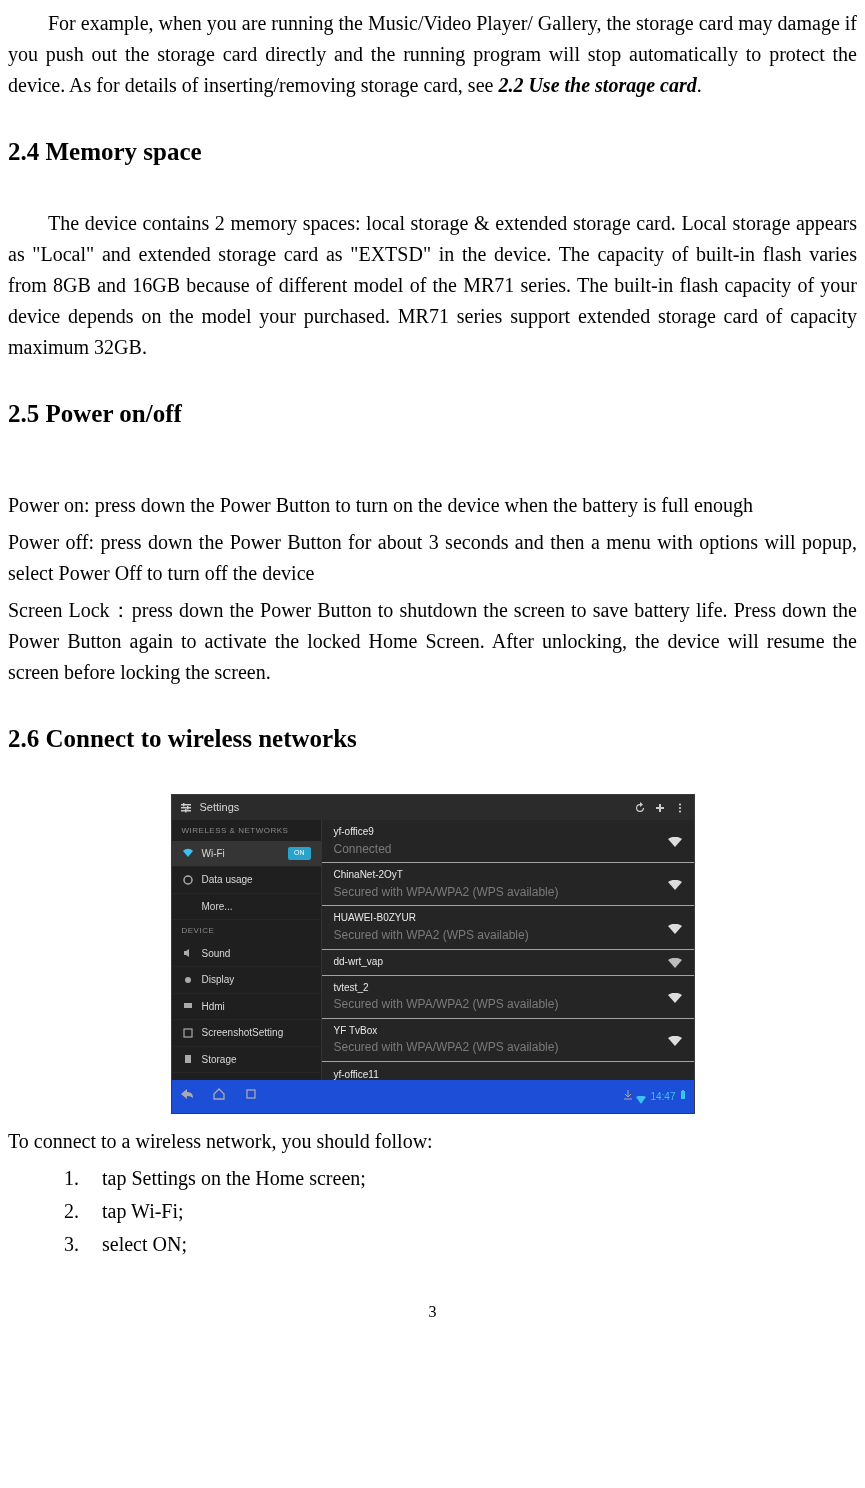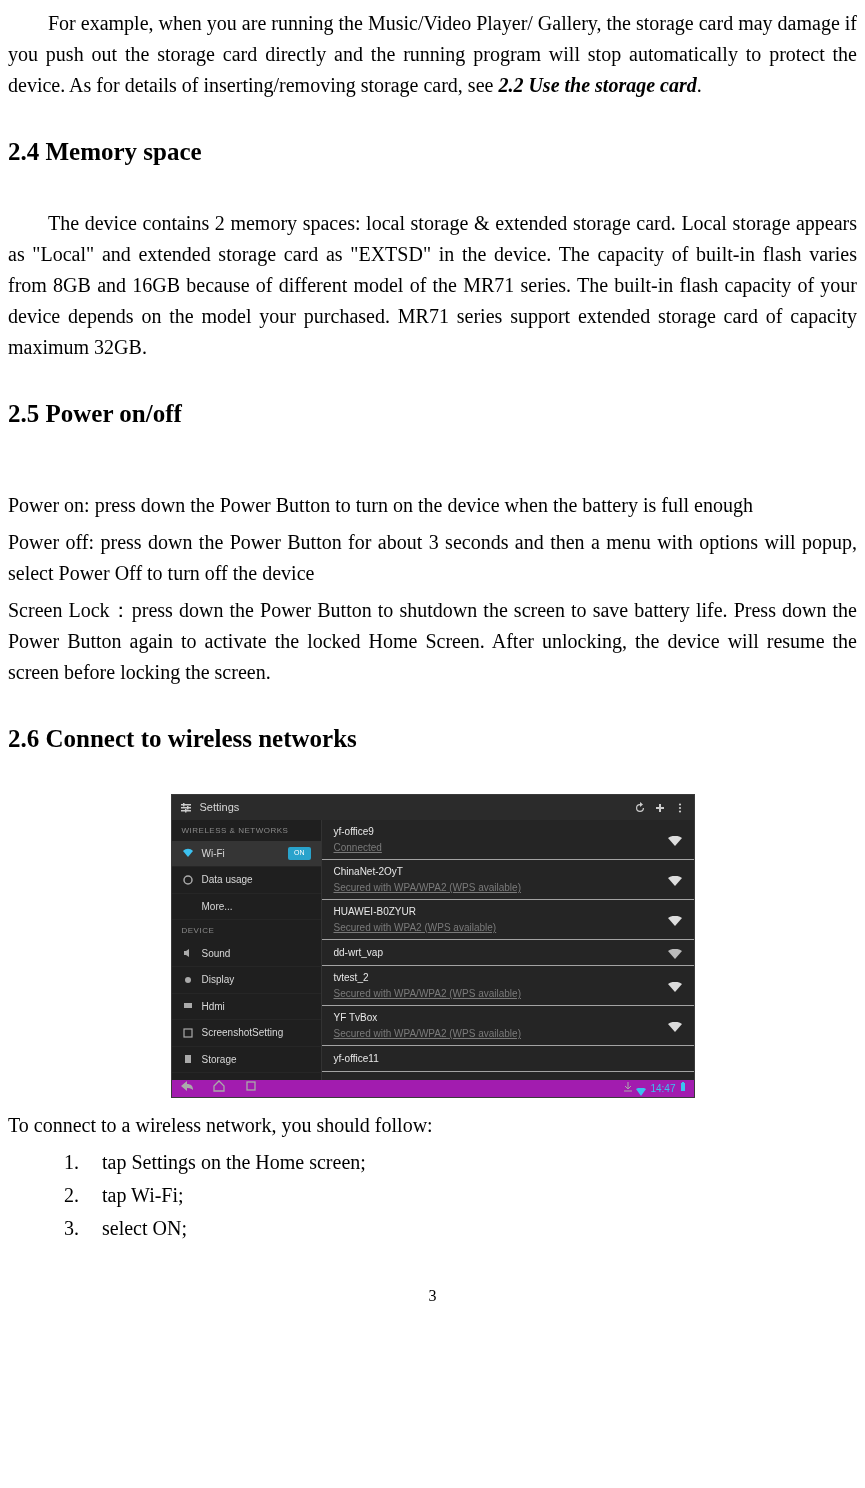--- a/index.html
+++ b/index.html
@@ -113,28 +113,28 @@
     }
     .net {
       display: flex;
       align-items: center;
       padding: 4px 12px;
       border-bottom: 1px solid #a3a3a3;
       min-height: 26px;
     }
     .net .ninfo { flex: 1; }
     .net .name { color: #e8e8e8; font-size: 10px; }
-    .net .sub  { color: #7a7a7a; font-size: 10px; text-decoration: underline; }
+    .net .sub  { color: #7a7a7a; font-size: 12px; }
     .net .sig  { width: 14px; height: 10px; }
     .navbar {
       display: flex;
       align-items: center;
       justify-content: space-between;
-      background: #a21caf;
-      padding: 0 8px;
+      background: #1d4ed8;
+      padding: 8px 8px;
       font-size: 9px;
       color: #aaa;
     }
     .navbar .navbtns { display:flex; gap:18px; align-items:center; }
     .navbar .clock { color: #3cc1f0; font-size: 10px; display:flex; align-items:center; gap:4px;}
     .navbar .wifi-ic { width:10px; height:8px; display:inline-block;}
   </style>
 </head>
 <body>
 

